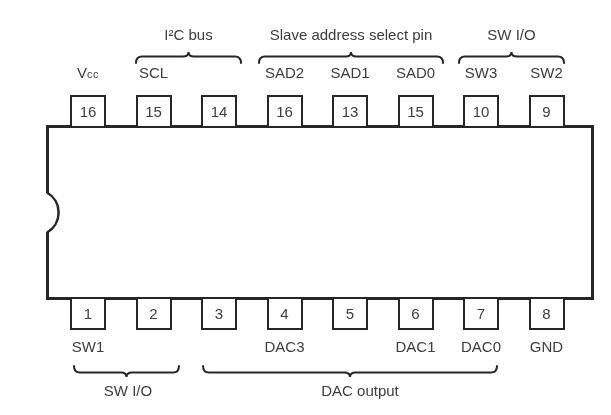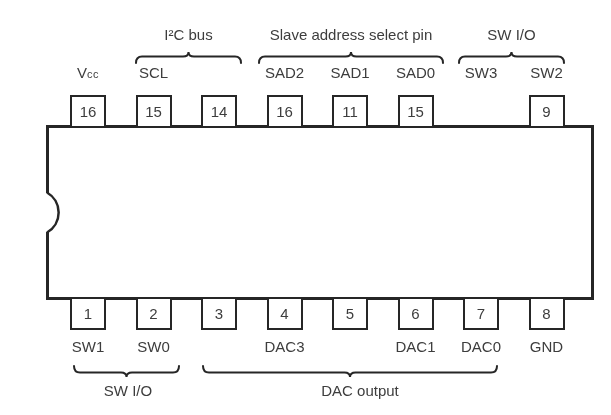--- a/index.html
+++ b/index.html
@@ -83,35 +83,35 @@
 
   <svg class="notch" width="30" height="45" viewBox="0 0 30 45">
     <rect x="2" y="3" width="8" height="39" fill="#ffffff"></rect>
     <path d="M5,2.5 A23,23 0 0 1 5,42.5" fill="#ffffff" stroke="#262626" stroke-width="2.5"></path>
   </svg>
 
   <div class="pinbox top" style="left:70px">16</div>
   <div class="pinbox top" style="left:135.5px">15</div>
   <div class="pinbox top" style="left:201px">14</div>
   <div class="pinbox top" style="left:266.5px">16</div>
-  <div class="pinbox top" style="left:332px">11</div>
+  <div class="pinbox top" style="left:332px">13</div>
   <div class="pinbox top" style="left:397.5px">15</div>
+  <div class="pinbox top" style="left:463px">10</div>
   <div class="pinbox top" style="left:528.5px">9</div>
 
   <div class="pinbox bottom" style="left:70px">1</div>
   <div class="pinbox bottom" style="left:135.5px">2</div>
   <div class="pinbox bottom" style="left:201px">3</div>
   <div class="pinbox bottom" style="left:266.5px">4</div>
   <div class="pinbox bottom" style="left:332px">5</div>
   <div class="pinbox bottom" style="left:397.5px">6</div>
   <div class="pinbox bottom" style="left:463px">7</div>
   <div class="pinbox bottom" style="left:528.5px">8</div>
 
   <div class="plabel bottom" style="left:48px">SW1</div>
-  <div class="plabel bottom" style="left:113.5px">SW0</div>
   <div class="plabel bottom" style="left:244.5px">DAC3</div>
   <div class="plabel bottom" style="left:375.5px">DAC1</div>
   <div class="plabel bottom" style="left:441px">DAC0</div>
   <div class="plabel bottom" style="left:506.5px">GND</div>
 
   <svg class="brace" style="left:73px; top:365px" width="107" height="13" viewBox="0 0 107 13">
     <path d="M1,1 C1,6 3,7.5 7,7.5 L48,7.5 C51.5,7.5 53.5,8.5 53.5,12 C53.5,8.5 55.5,7.5 59,7.5 L100,7.5 C104,7.5 106,6 106,1" fill="none" stroke="#262626" stroke-width="2" stroke-linecap="round"></path>
   </svg>
   <svg class="brace" style="left:202px; top:365px" width="296" height="13" viewBox="0 0 296 13">
     <path d="M1,1 C1,6 3,7.5 7,7.5 L142.5,7.5 C146,7.5 148,8.5 148,12 C148,8.5 150,7.5 153.5,7.5 L289,7.5 C293,7.5 295,6 295,1" fill="none" stroke="#262626" stroke-width="2" stroke-linecap="round"></path>

